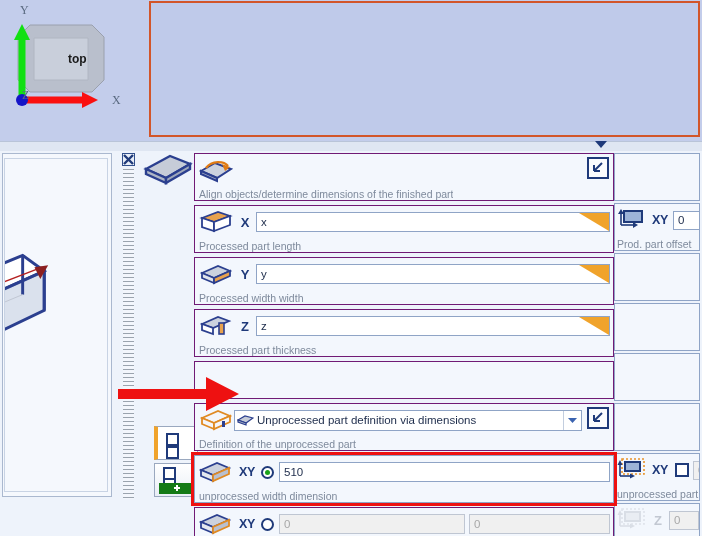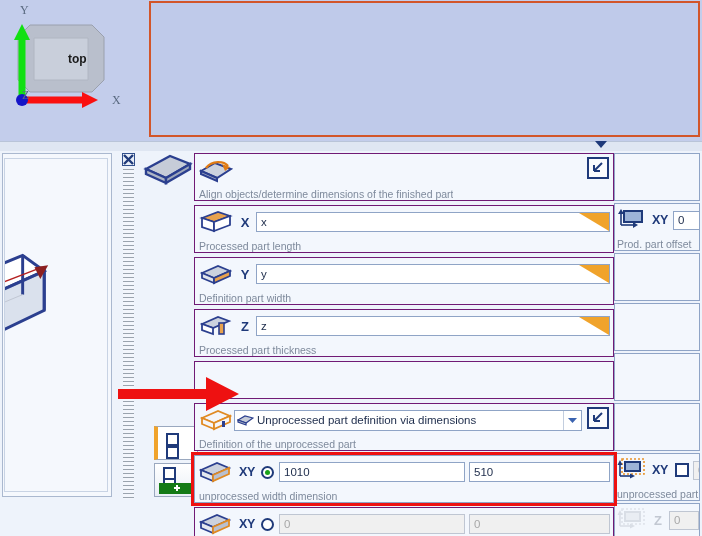--- a/index.html
+++ b/index.html
@@ -281,21 +281,21 @@
               <polygon points="4,12 16,17 16,22 4,17" fill="#dfe3eb" stroke="#2b3f8f" stroke-width="1.8"></polygon>
               <polygon points="16,17 32,10 32,15 16,22" fill="#e8a24e" stroke="#2b3f8f" stroke-width="1.8"></polygon>
             </svg>
           </span>
           <span class="axis-tag">Y</span>
           <span class="field">
             <span>y</span>
             <i class="corner-tri"></i>
           </span>
         </div>
-        <div class="row-cap">Definition part width</div>
+        <div class="row-cap">Processed width width</div>
       </div>
 
       <div class="row tall">
         <div class="row-inner">
           <span class="icon-box">
             <svg width="36" height="26" viewBox="0 0 36 26">
               <polygon points="4,11 20,4 31,8 15,15" fill="#ccd2de" stroke="#2b3f8f" stroke-width="1.8"></polygon>
               <polygon points="4,11 15,15 15,21 4,17" fill="#ffffff" stroke="#2b3f8f" stroke-width="1.8"></polygon>
               <rect x="21" y="10" width="5" height="11" fill="#e8a24e" stroke="#2b3f8f" stroke-width="1.6"></rect>
             </svg>
@@ -348,23 +348,20 @@
         <div class="row-inner">
           <span class="icon-box">
             <svg width="36" height="26" viewBox="0 0 36 26">
               <polygon points="3,11 19,4 31,9 15,16" fill="#ccd2de" stroke="#2b3f8f" stroke-width="1.8"></polygon>
               <polygon points="3,11 15,16 15,22 3,17" fill="#e4e8ef" stroke="#2b3f8f" stroke-width="1.8"></polygon>
               <polygon points="15,16 31,9 31,15 15,22" fill="#b9c0cf" stroke="#e08a22" stroke-width="1.8"></polygon>
             </svg>
           </span>
           <span class="axis-tag xy">XY</span>
           <span class="radio on"></span>
-          <span class="field half">
-            <span>1010</span>
-          </span>
           <span class="field half2">
             <span>510</span>
           </span>
         </div>
         <div class="row-cap">unprocessed width dimension</div>
       </div>
 
       <div class="row tall">
         <div class="row-inner">
           <span class="icon-box">

